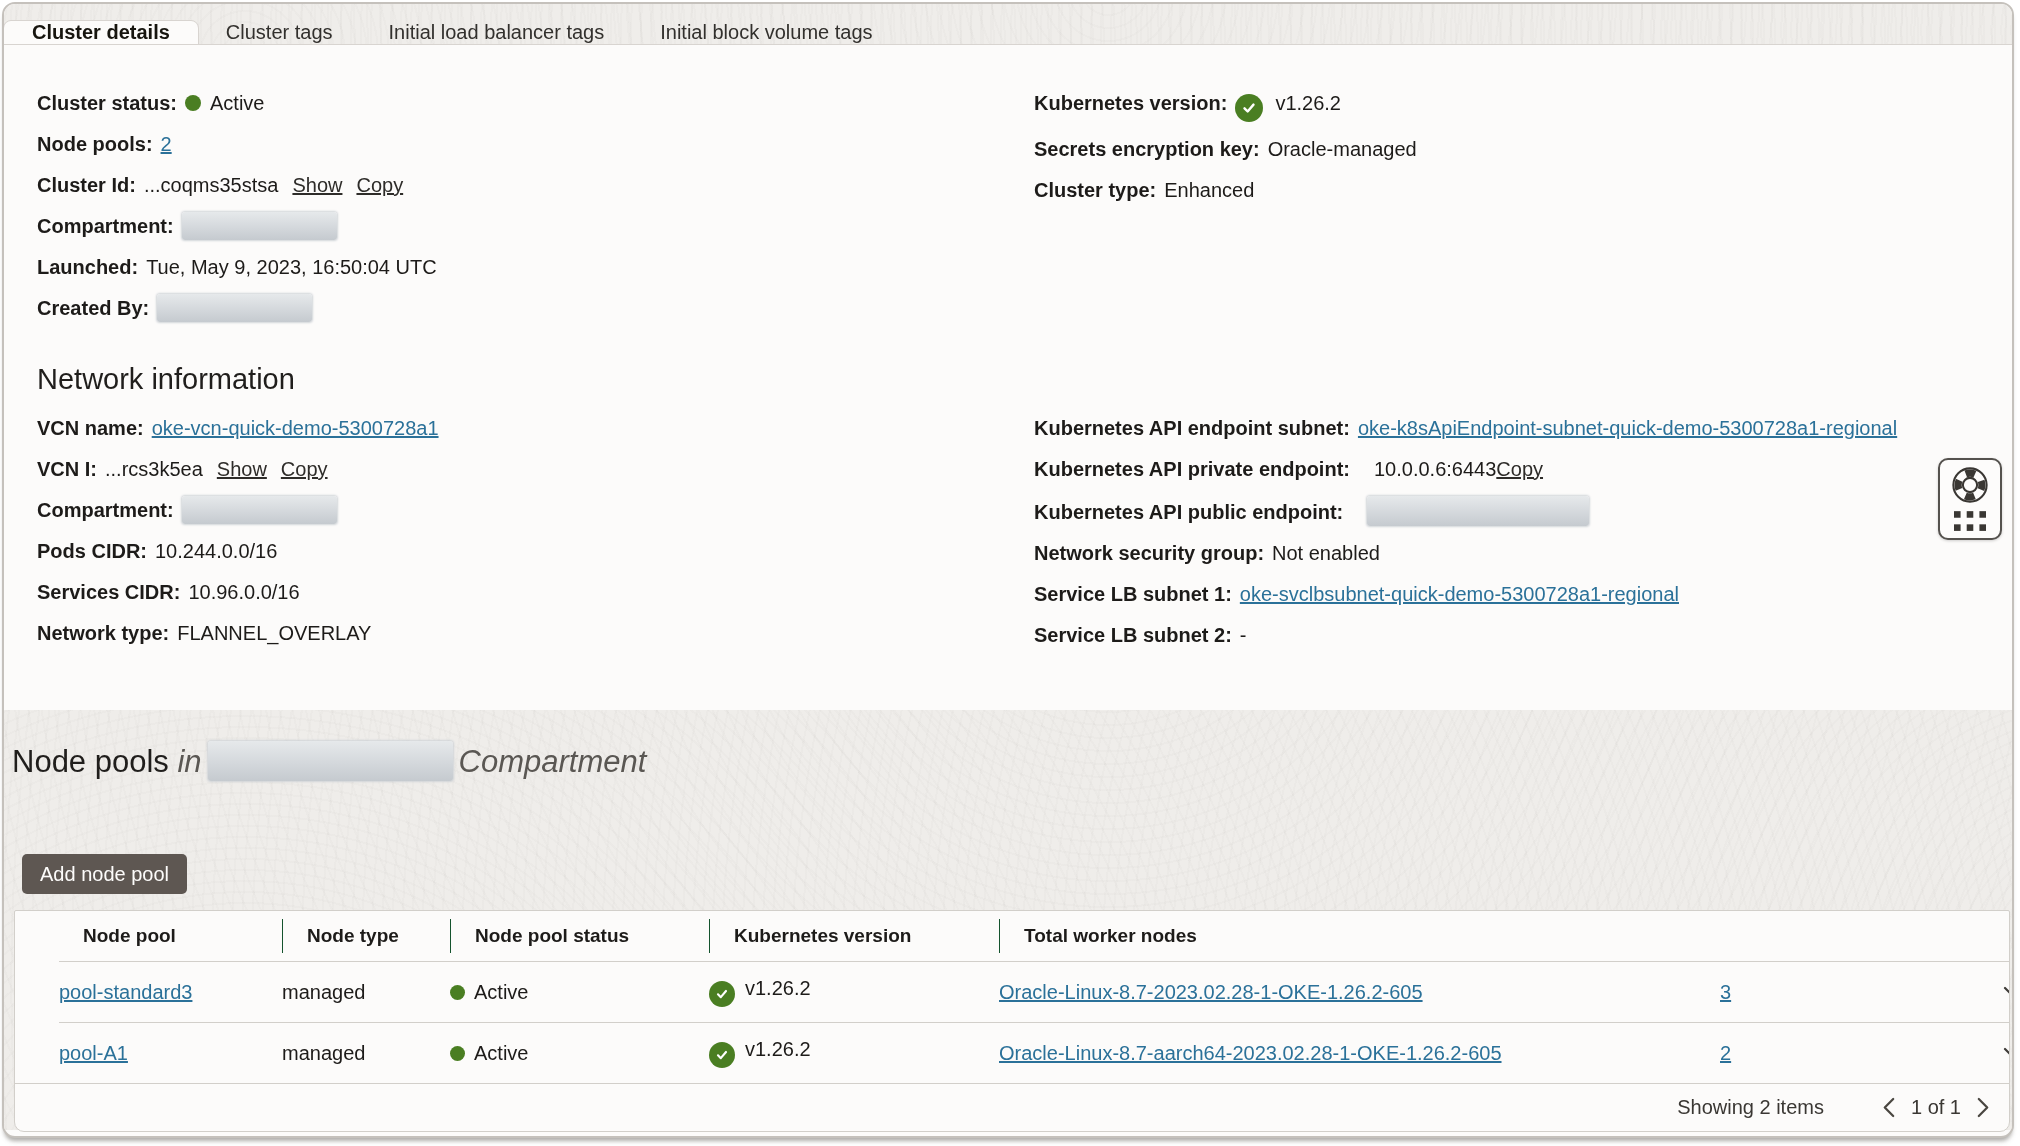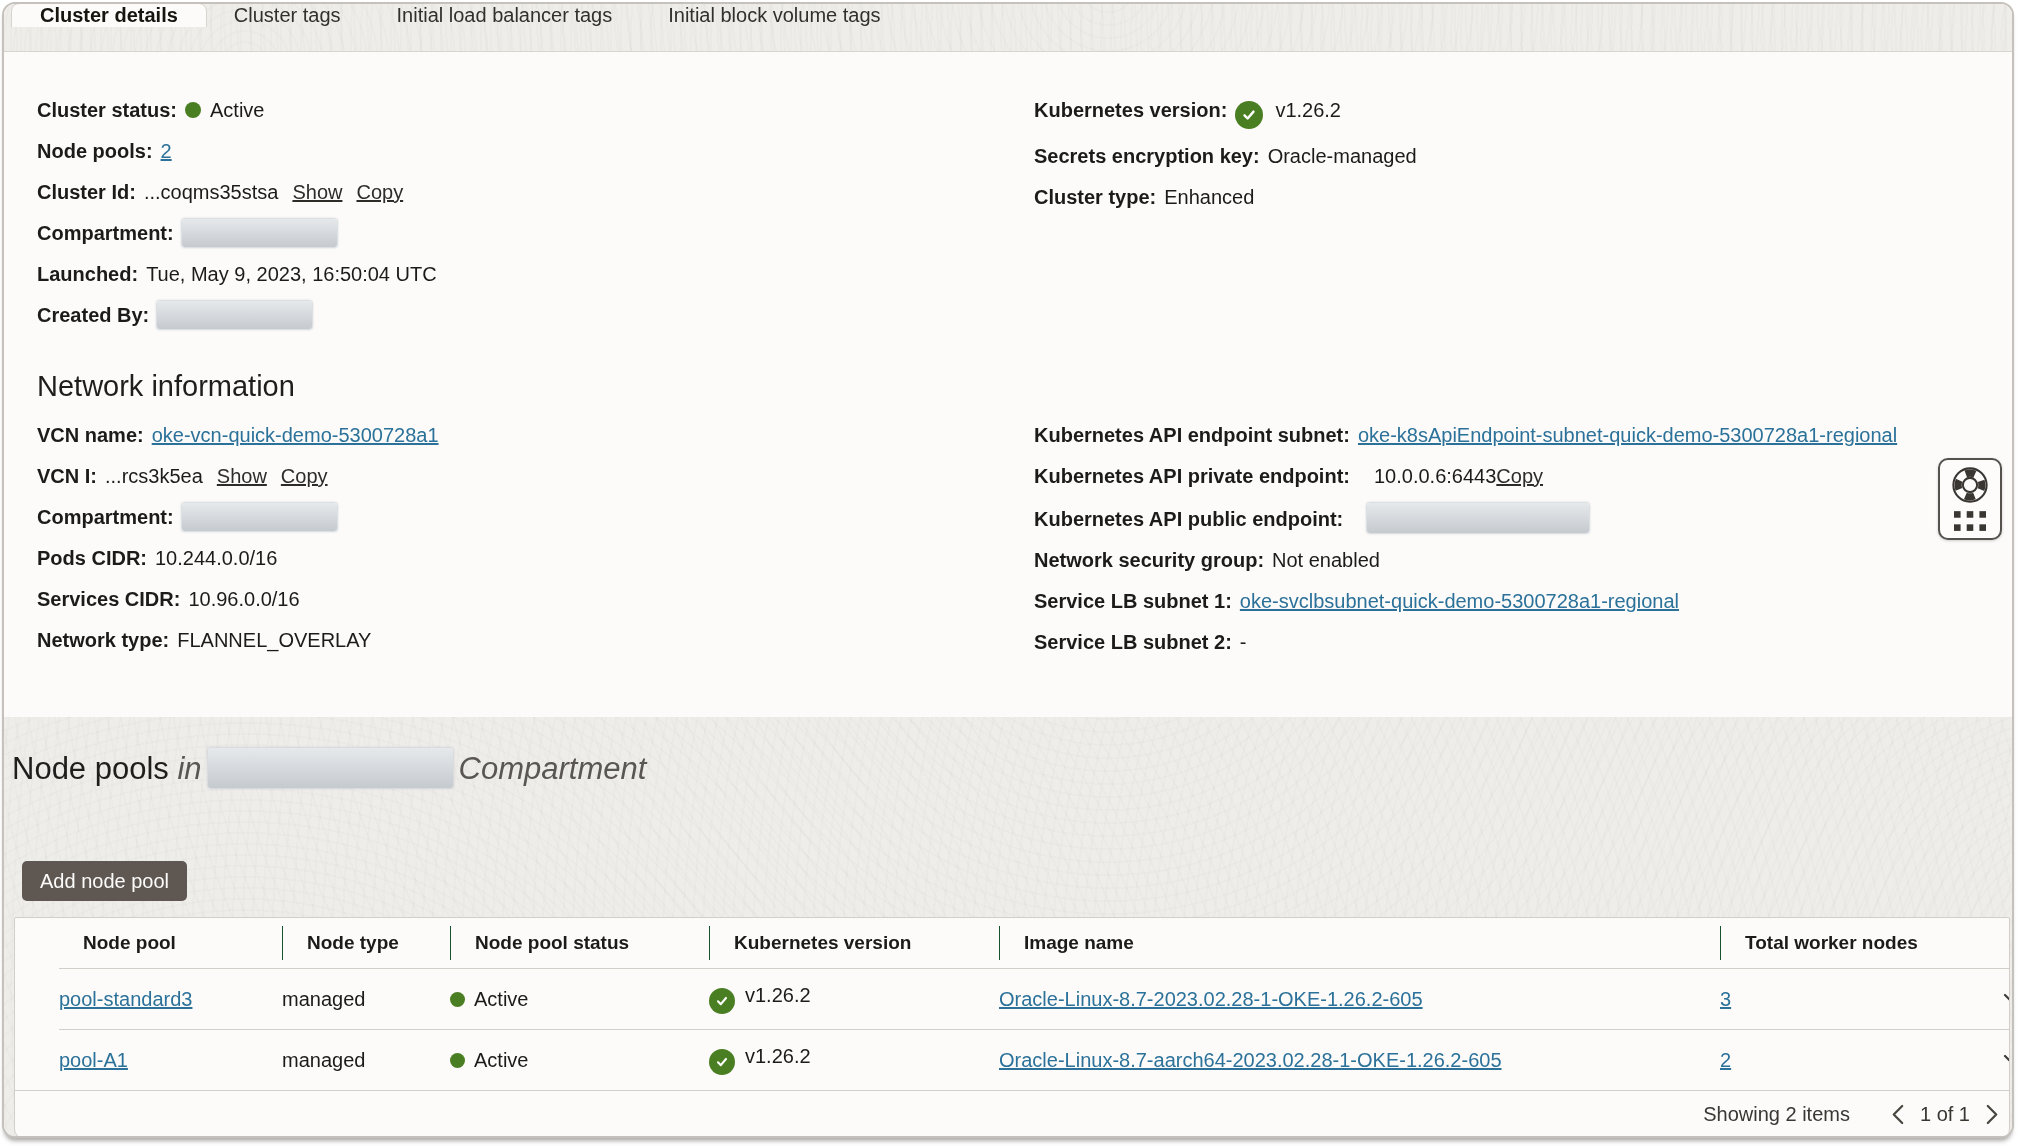--- a/index.html
+++ b/index.html
@@ -18,21 +18,21 @@
     box-shadow:0 5px 4px -2px rgba(110,105,100,0.55);
   }
   .texture {
     background-color:#efedea;
     background-image:
       repeating-radial-gradient(circle at 12% 130%, rgba(96,90,84,0.025) 0 2px, rgba(255,255,255,0) 2px 11px),
       repeating-radial-gradient(circle at 55% -40%, rgba(96,90,84,0.022) 0 2px, rgba(255,255,255,0) 2px 13px),
       repeating-radial-gradient(circle at 105% 65%, rgba(96,90,84,0.022) 0 2px, rgba(255,255,255,0) 2px 10px);
   }
   
-  .tabbar { height:47px; display:flex; align-items:flex-start; padding-left:8px; }
+  .tabbar { height:40px; display:flex; align-items:flex-end; }
   .tab {
     display:flex; align-items:center; padding:0 28px; font-size:20px;
     color:#32302d; cursor:pointer; white-space:nowrap;
   }
   .tab.active {
     background:#fcfbfa; font-weight:bold; color:#17150f;
     border-radius:7px 7px 0 0; position:relative; z-index:2;
     box-shadow:0 -1px 0 #d8d4d0, 1px 0 0 #d8d4d0, -1px 0 0 #d8d4d0;
   }
   
@@ -83,21 +83,21 @@
   .thead .th { padding-left:24px; height:34px; display:flex; align-items:center; border-left:1px solid #14532d; white-space:nowrap; }
   .thead .th:first-child { border-left:none; }
   .trow { height:61px; border-top:1px solid #d2cfca; font-size:20px; }
   .td { white-space:nowrap; overflow:hidden; }
   .td .dot { width:15px; height:15px; }
   .td .check-badge { width:26px; height:26px; margin-right:10px; }
   .td-last { display:flex; align-items:center; justify-content:space-between; padding-right:26px; }
   .chev-btn { background:none; border:none; padding:4px; cursor:pointer; line-height:0; }
   .tfoot {
     height:48px; border-top:1px solid #d2cfca; display:flex; align-items:center;
-    justify-content:flex-end; padding-right:7px; font-size:20px; color:#3a3733;
+    justify-content:flex-end; padding-right:16px; font-size:20px; color:#3a3733;gap:17px;
   }
   .pager { display:flex; align-items:center; margin-left:38px; gap:13px; }
   .pager-btn { background:none; border:none; padding:2px; cursor:pointer; line-height:0; }
   
   .float-widget {
     position:absolute; right:10px; top:454px; width:64px; height:82px;
     background:#fdfcfb; border:2px solid #55524e; border-radius:10px;
     display:flex; flex-direction:column; align-items:center; justify-content:center;
     gap:7px; z-index:5; box-shadow:0 1px 3px rgba(0,0,0,0.18);
   }
@@ -218,21 +218,20 @@
     </h1>
 
     <button class="add-btn">Add node pool</button>
 
     <div class="table">
       <div class="tgrid thead">
         <div class="th">Node pool</div>
         <div class="th">Node type</div>
         <div class="th">Node pool status</div>
         <div class="th">Kubernetes version</div>
-        <div class="th">Image name</div>
         <div class="th">Total worker nodes</div>
       </div>
 
       <div class="tgrid trow">
         <div class="td"><a class="link">pool-standard3</a></div>
         <div class="td">managed</div>
         <div class="td"><span class="dot"></span><span>Active</span></div>
         <div class="td"><span class="check-badge">
               <svg width="16" height="16" viewBox="0 0 24 24">
                 <path d="M6 12.5l4.2 4.2L18 7.5" stroke="#ffffff" stroke-width="3.2" fill="none" stroke-linecap="round" stroke-linejoin="round"></path>

